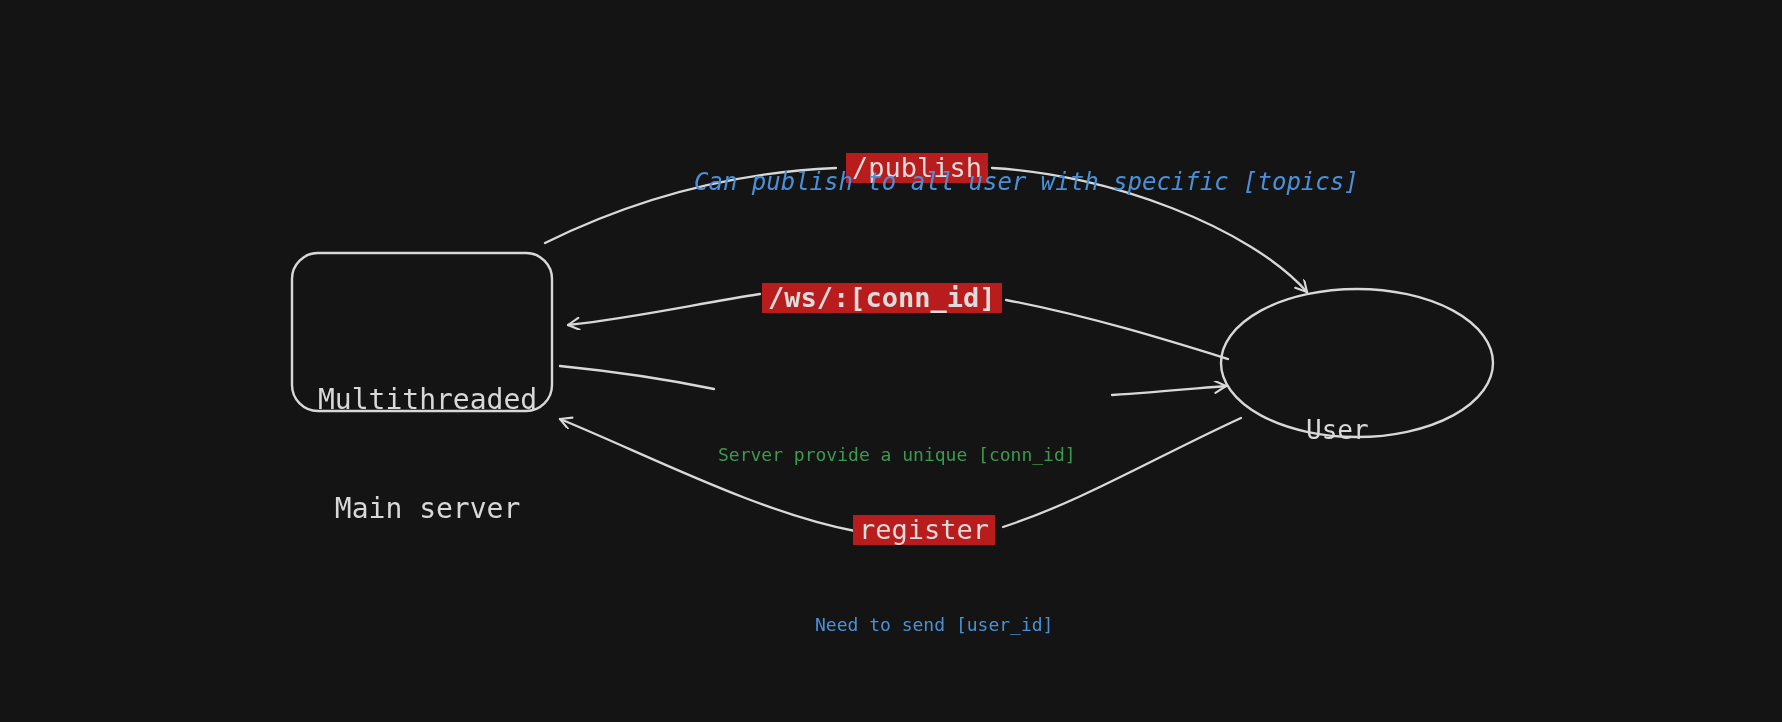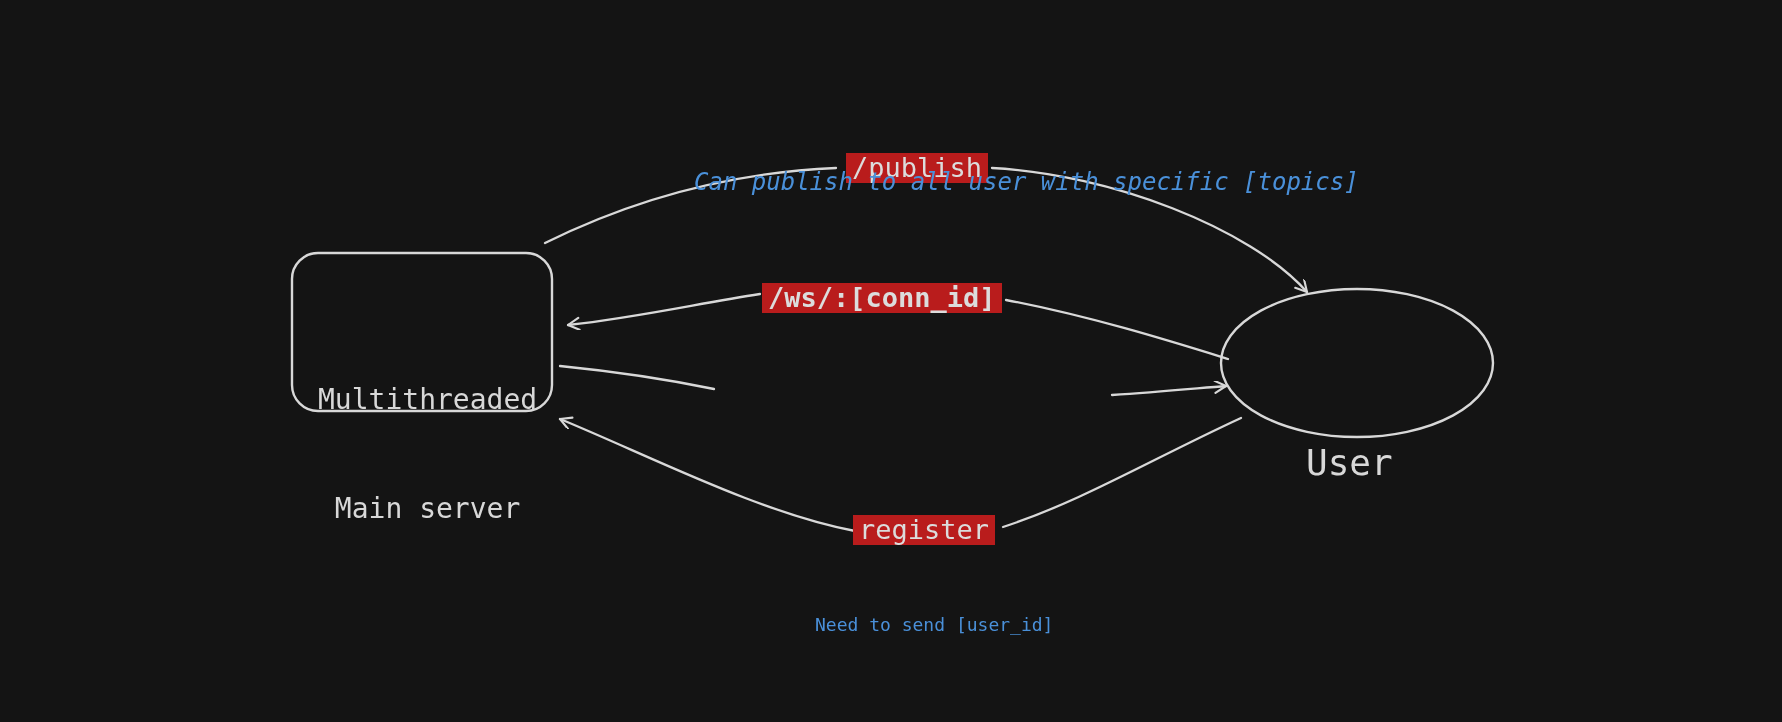--- a/index.html
+++ b/index.html
@@ -80,34 +80,37 @@
 
     <path d="M 1241 418 C 1150 460 1080 502 1003 527" fill="none" stroke="#d8d8d8" stroke-width="2.3" stroke-linecap="round"></path>
     <path d="M 855 531 C 760 513 650 456 560 419" fill="none" stroke="#d8d8d8" stroke-width="2.3" stroke-linecap="round" marker-end="url(#arrowOpen)"></path>
   </svg>
 
   <div class="node-text" style="left:318px; top:309px; font-size:28px;">
     <div>Multithreaded</div>
     <div>Main server</div>
   </div>
 
-  <div class="node-text" style="left:1306px; top:346px; font-size:36px;">
+  <div class="node-text" style="left:1306px; top:346px; font-size:26px;">
     <div>User</div>
   </div>
 
   <div class="edge-label" style="left:846px; top:153px; font-size:27px;">/publish</div>
 
   <div class="edge-label" style="left:762px; top:283px; font-size:27px;font-weight:bold;">/ws/:[conn_id]</div>
 
   <div class="edge-label" style="left:853px; top:515px; font-size:27px;">register</div>
 
   <div class="annotation ann-blue" style="left:694px; top:95px; font-size:24px;font-style:italic;">
     <div>Can publish to all user with specific [topics]</div>
   </div>
 
 
+  <div class="annotation ann-green" style="left:718px; top:390px; font-size:18px;">
+    <div>Server provide a unique [conn_id]</div>
+  </div>
 
   <div class="annotation ann-blue" style="left:815px; top:560px; font-size:18px;">
     <div>Need to send [user_id]</div>
     
   </div>
 
 </div>
 
 </body></html>

